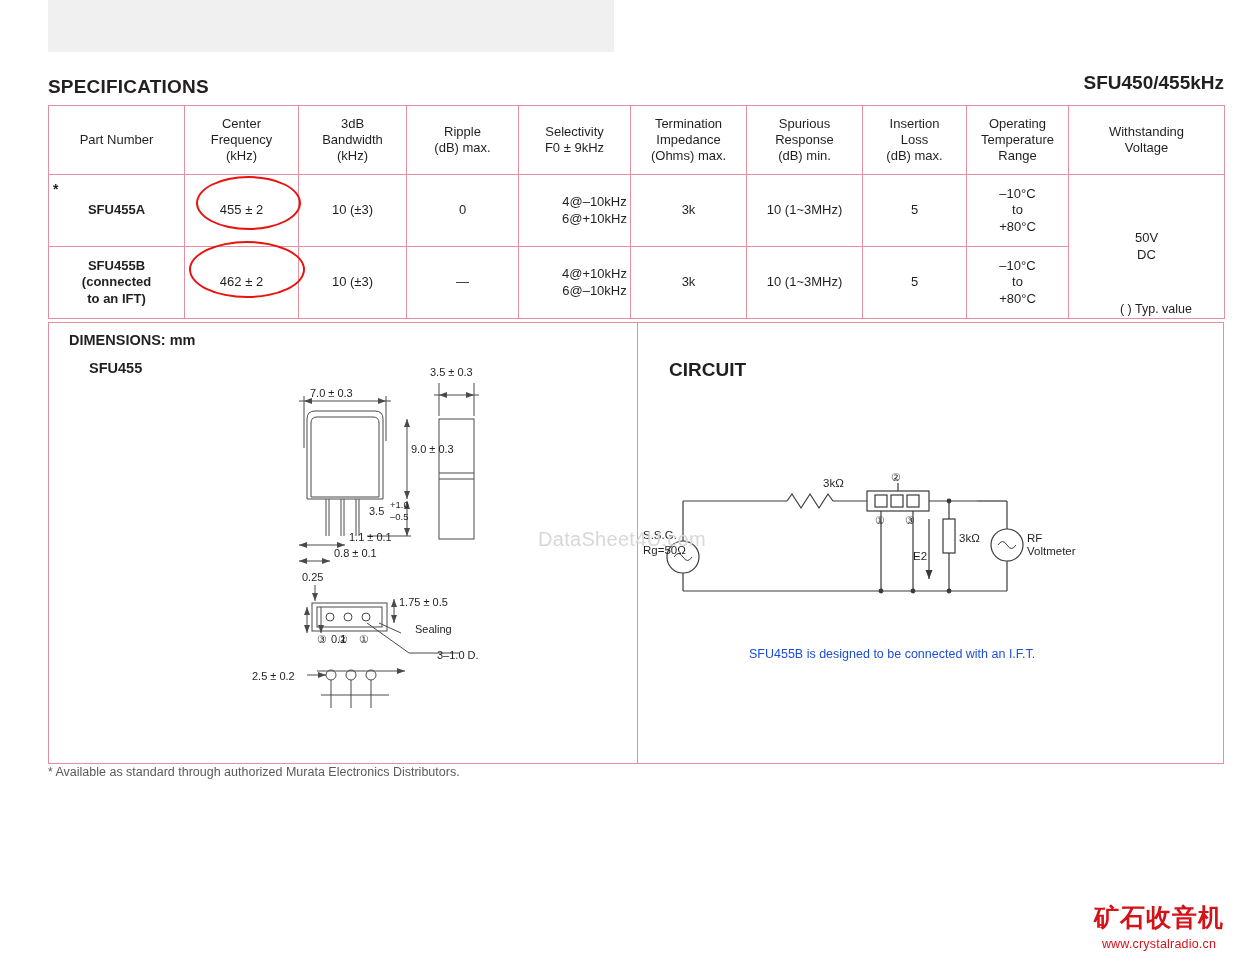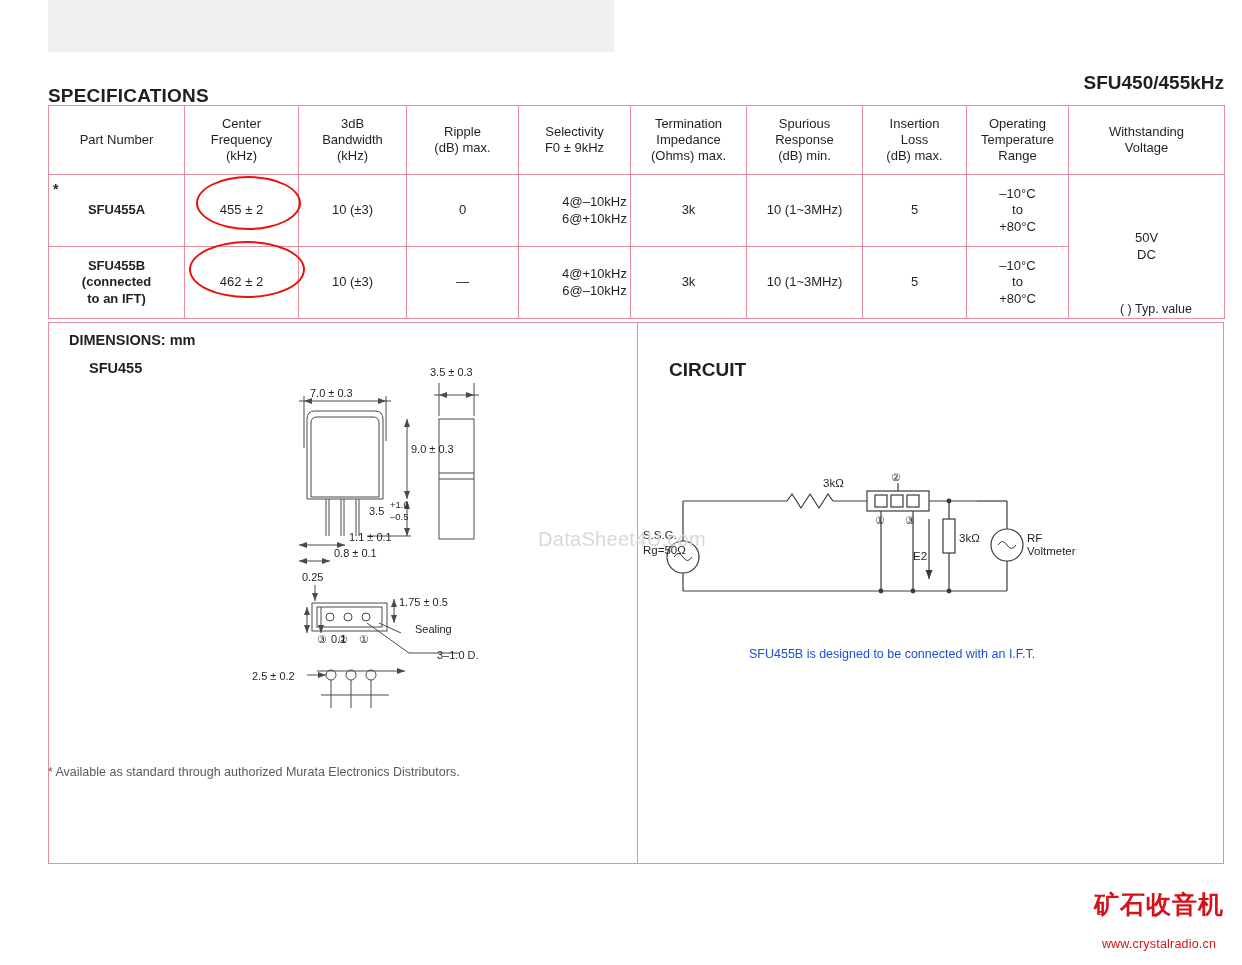--- a/index.html
+++ b/index.html
@@ -8,21 +8,21 @@
     font-family:"Liberation Sans", sans-serif;
     color:#231f20;position:relative;overflow:hidden;
   }
   .page{position:absolute;inset:0;}
 
   
   .top-banner{position:absolute;left:48px;top:0;width:566px;height:52px;background:#f0f0f0;}
 
   
   .hdr{position:absolute;left:48px;top:72px;width:1176px;height:28px;}
-  .hdr .title{position:absolute;left:0;top:13px;font-size:19px;font-weight:bold;letter-spacing:.2px;}
+  .hdr .title{position:absolute;left:0;top:4px;font-size:19px;font-weight:bold;letter-spacing:.2px;}
   .hdr .part{position:absolute;right:0;top:0;font-size:19px;font-weight:bold;}
 
   
   table.spec{
     position:absolute;left:48px;top:105px;width:1176px;
     border-collapse:collapse;table-layout:fixed;
   }
   table.spec th, table.spec td{
     border:1px solid #e78f9c;
     text-align:center;vertical-align:middle;
@@ -40,21 +40,21 @@
     position:absolute;border:2.5px solid #e8130f;border-radius:50%;
     pointer-events:none;background:transparent;
   }
   #ell1{left:196px;top:176px;width:101px;height:50px;}
   #ell2{left:189px;top:241px;width:112px;height:53px;}
 
   .typ-note{position:absolute;right:50px;top:302px;font-size:12.5px;color:#231f20;}
 
   
   .lower{
-    position:absolute;left:48px;top:322px;width:1176px;height:542px;
+    position:absolute;left:48px;top:322px;width:1176px;height:442px;
     border:1px solid #e78f9c;box-sizing:border-box;
   }
   .lower .divider{position:absolute;left:588px;top:0;bottom:0;width:1px;background:#e78f9c;}
   .dim-label{position:absolute;left:20px;top:9px;font-size:14.5px;font-weight:bold;}
   .dim-sub{position:absolute;left:40px;top:37px;font-size:14.5px;font-weight:bold;}
   .circ-label{position:absolute;left:620px;top:36px;font-size:19px;font-weight:bold;}
 
   .watermark{
     position:absolute;left:538px;top:528px;font-size:20px;color:#d8d8d8;
     letter-spacing:.3px;white-space:nowrap;
@@ -63,21 +63,21 @@
   .footnote{position:absolute;left:48px;top:765px;font-size:12.5px;color:#5a5a5a;}
   .footnote .star{font-size:12px;}
 
   
   svg{display:block;}
   .dwg{position:absolute;left:0;top:0;}
 
   
   .logo{position:absolute;right:18px;bottom:14px;text-align:center;}
   .logo .cn{font-size:25px;font-weight:bold;color:#d4121a;letter-spacing:1px;font-family:Liberation Serif, serif;}
-  .logo .url{font-size:12.5px;color:#d4121a;margin-top:16px;letter-spacing:.2px;}
+  .logo .url{font-size:12.5px;color:#d4121a;margin-top:3px;letter-spacing:.2px;}
 
   .circ-note{position:absolute;left:110px;top:296px;font-size:12.5px;color:#1d4ed8;margin-top:26px;}
 </style>
 </head>
 <body>
 
 <div class="page">
 
   <div class="top-banner"></div>
 

